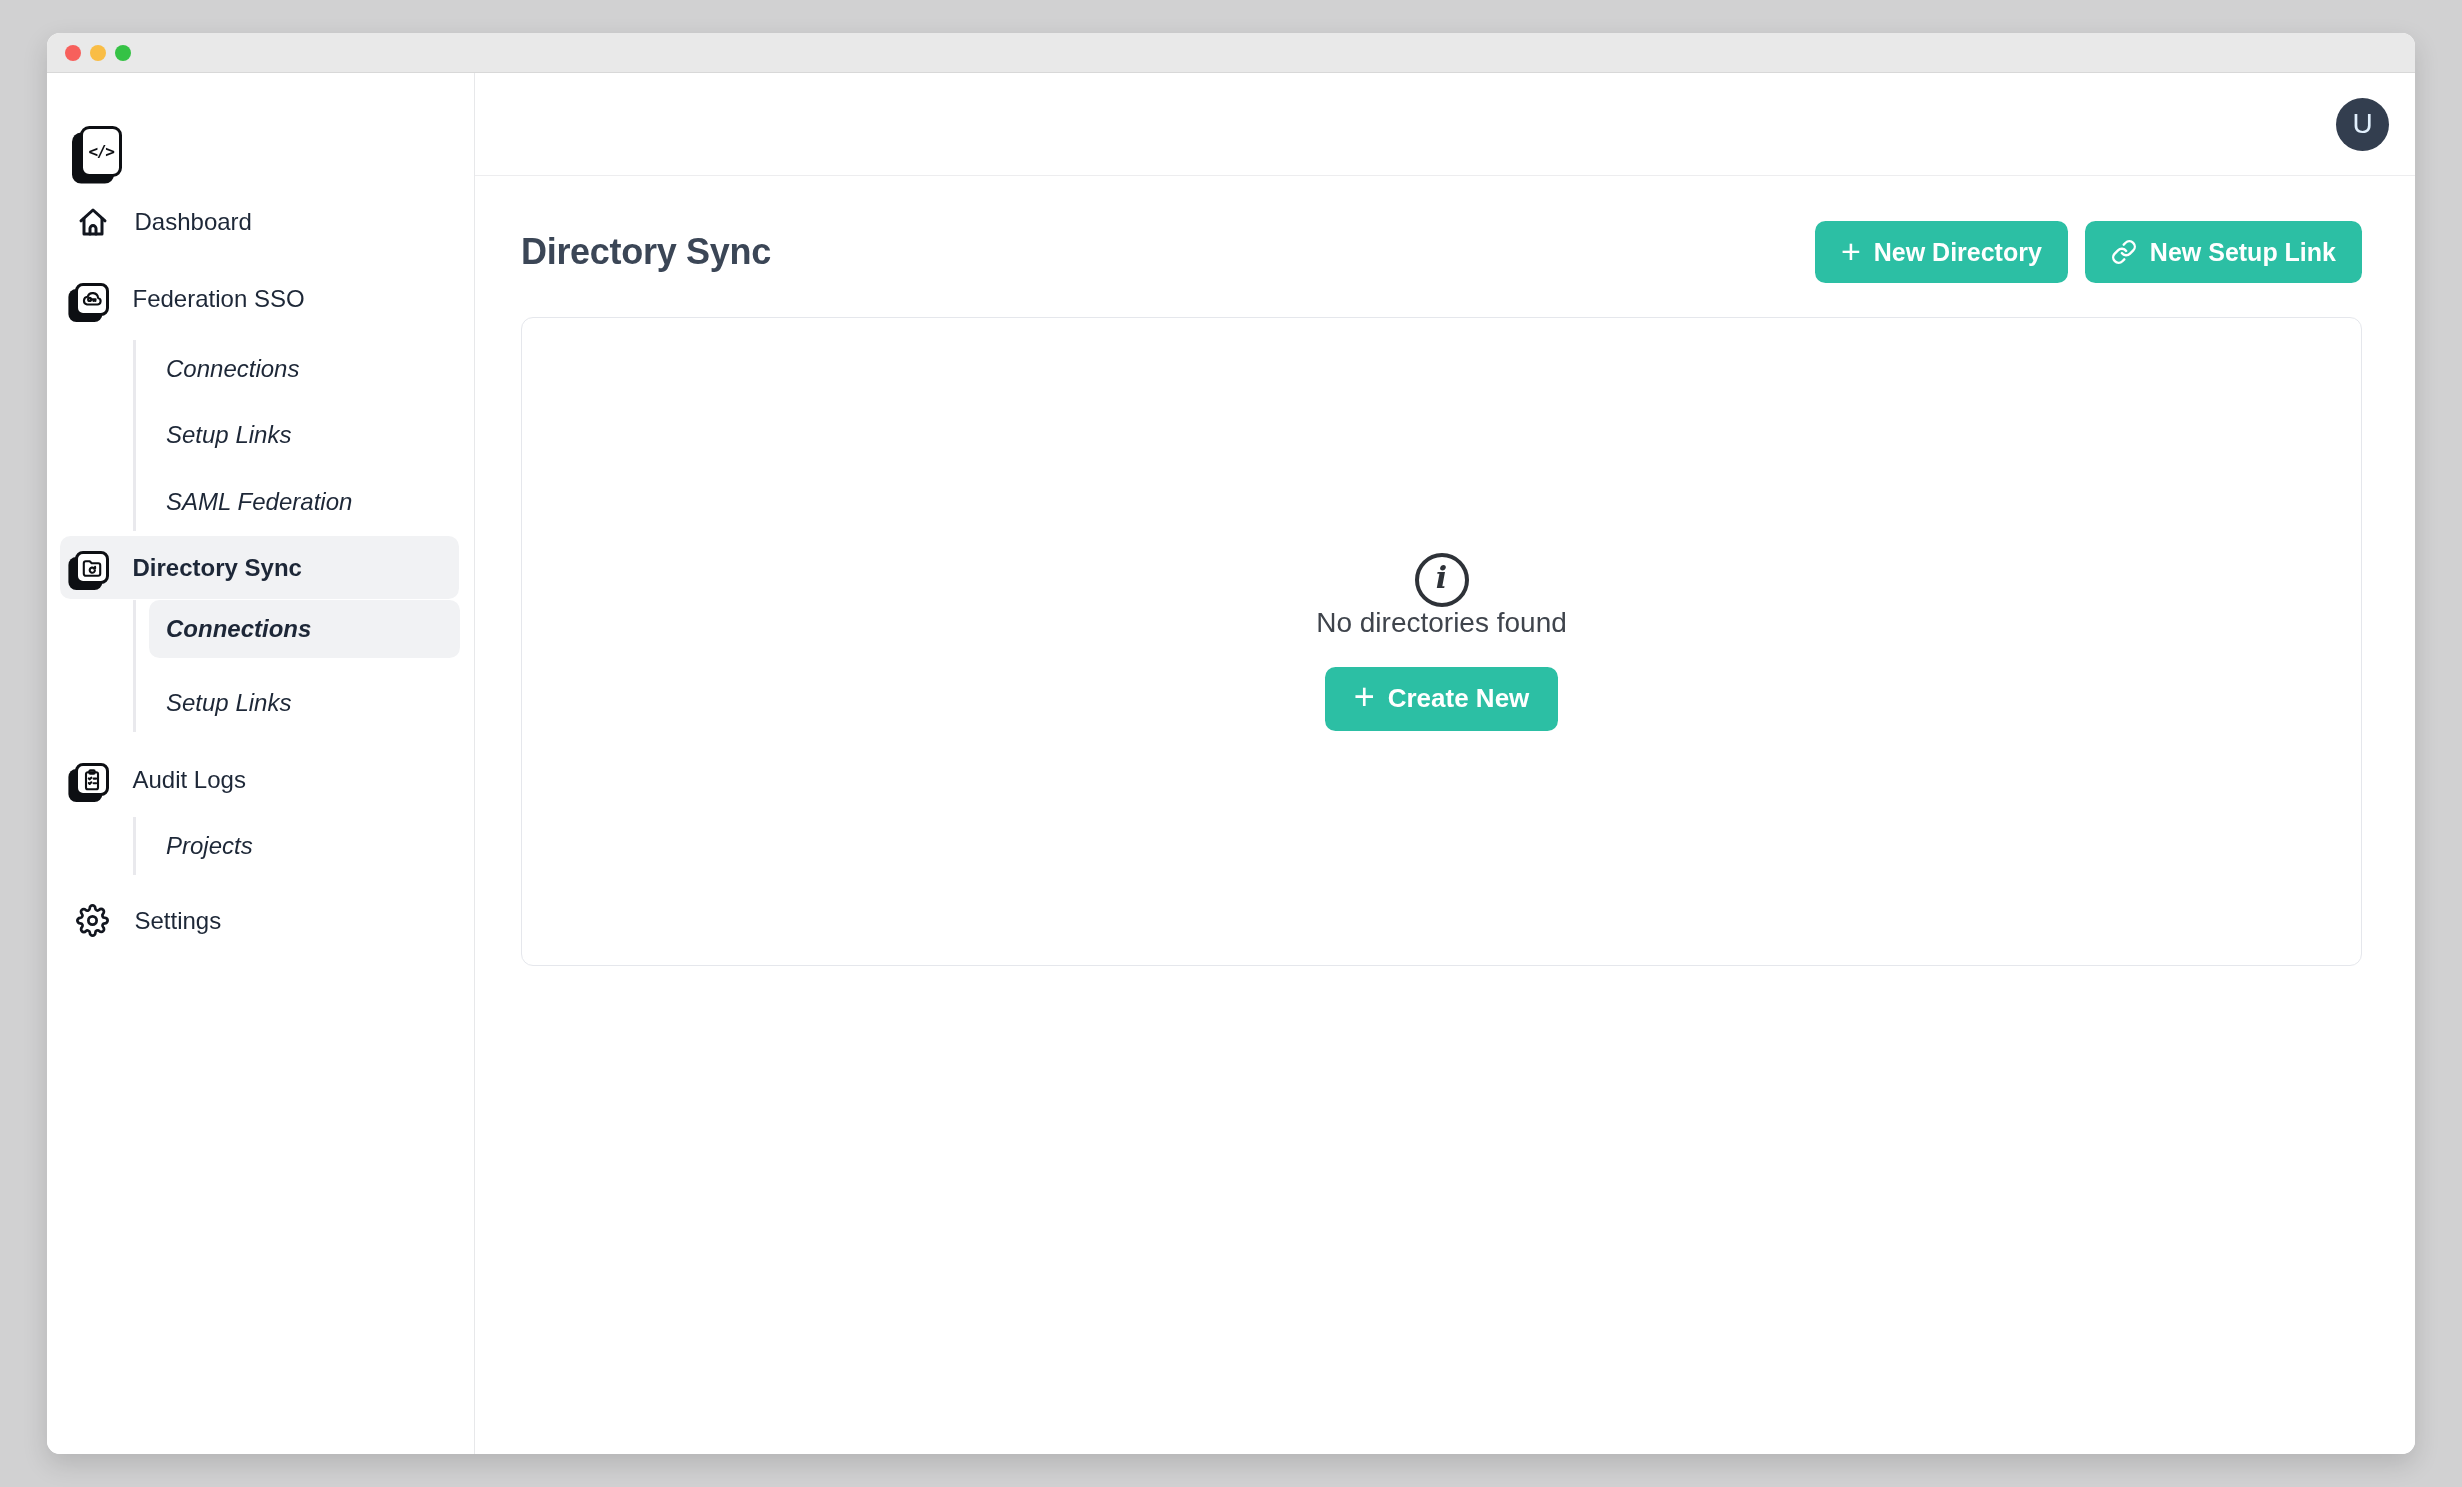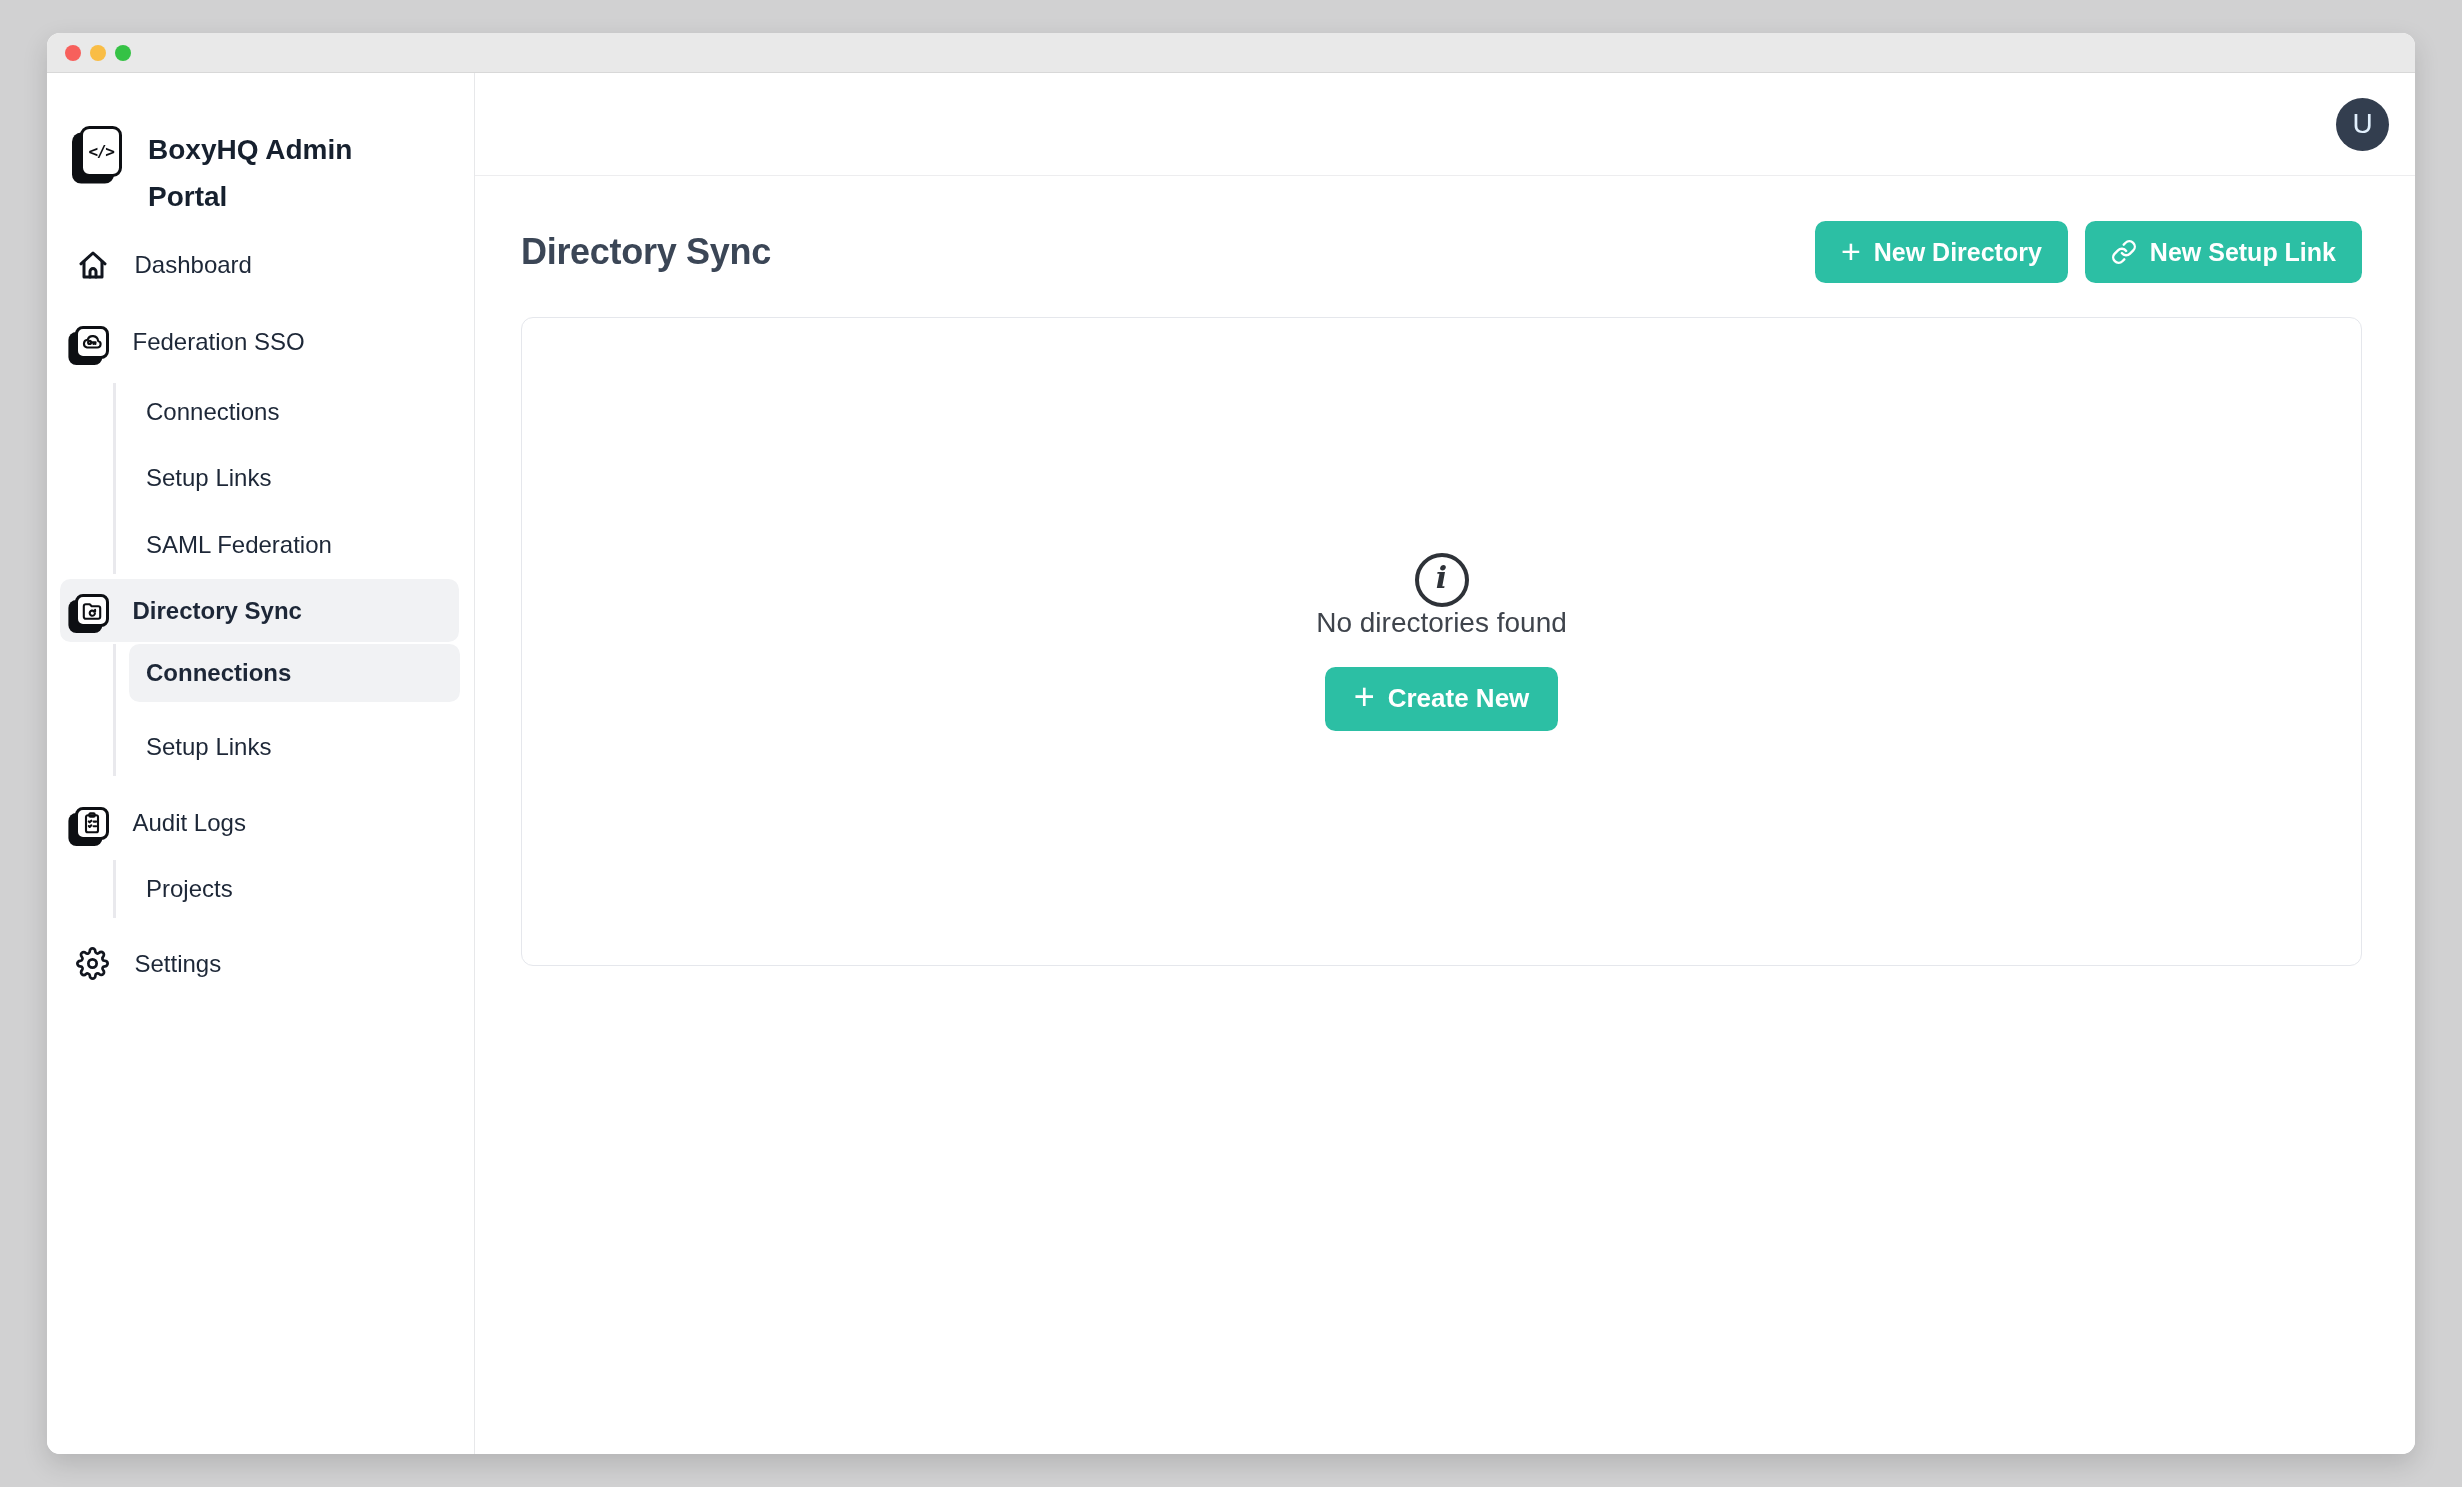--- a/index.html
+++ b/index.html
@@ -43,21 +43,21 @@
 
   nav { margin-top:13px; }
   .row {
     display:flex; align-items:center; height:63px; margin:0 15px 0 13px;
     padding-left:14.5px; gap:24px; border-radius:10.5px; cursor:pointer;
     font-size:24px; color:#1d2737;
   }
   .row.active { background:#f1f2f4; font-weight:700; }
   .icon-plain { width:36px; height:36px; display:flex; align-items:center; justify-content:center; flex:none; }
 
-  .subnav { margin-left:66px; border-left:3.3px solid #e9e9ed; }
+  .subnav { margin-left:86px; border-left:3.3px solid #e9e9ed;font-style:italic; }
   .subrow {
     display:flex; align-items:center; height:58px; margin:0 14.5px 8.6px 13px;
     padding-left:17px; border-radius:10.5px; cursor:pointer; font-size:24px; color:#1d2737;
   }
   .subrow:last-child { margin-bottom:0; }
   .subrow.active { background:#f1f2f4; font-weight:700; }
 
   .mt8  { margin-top:5.3px; } .mt14 { margin-top:9.2px; }
   .mt22 { margin-top:14.5px; } .mt24 { margin-top:16px; } .mt2  { margin-top:1.3px; }
   .sub-gap { margin-top:16px; }
@@ -125,21 +125,20 @@
     <span class="dot green"></span>
   </div>
 
   <div class="frame">
 
     <aside class="sidebar">
       <div class="brand">
         <div class="sticker logo">
           <span class="code-glyph">&lt;/&gt;</span>
         </div>
-        <div class="brand-text">BoxyHQ Admin Portal</div>
       </div>
 
       <nav>
 
         <div class="row">
           <span class="icon-plain">
             <svg class="ic" viewBox="0 0 24 24">
               <path d="M4 11.2 12 4l8 7.2"></path>
               <path d="M6 9.6V20h12V9.6"></path>
               <path d="M10 20v-3.6a2 2 0 0 1 4 0V20"></path>

